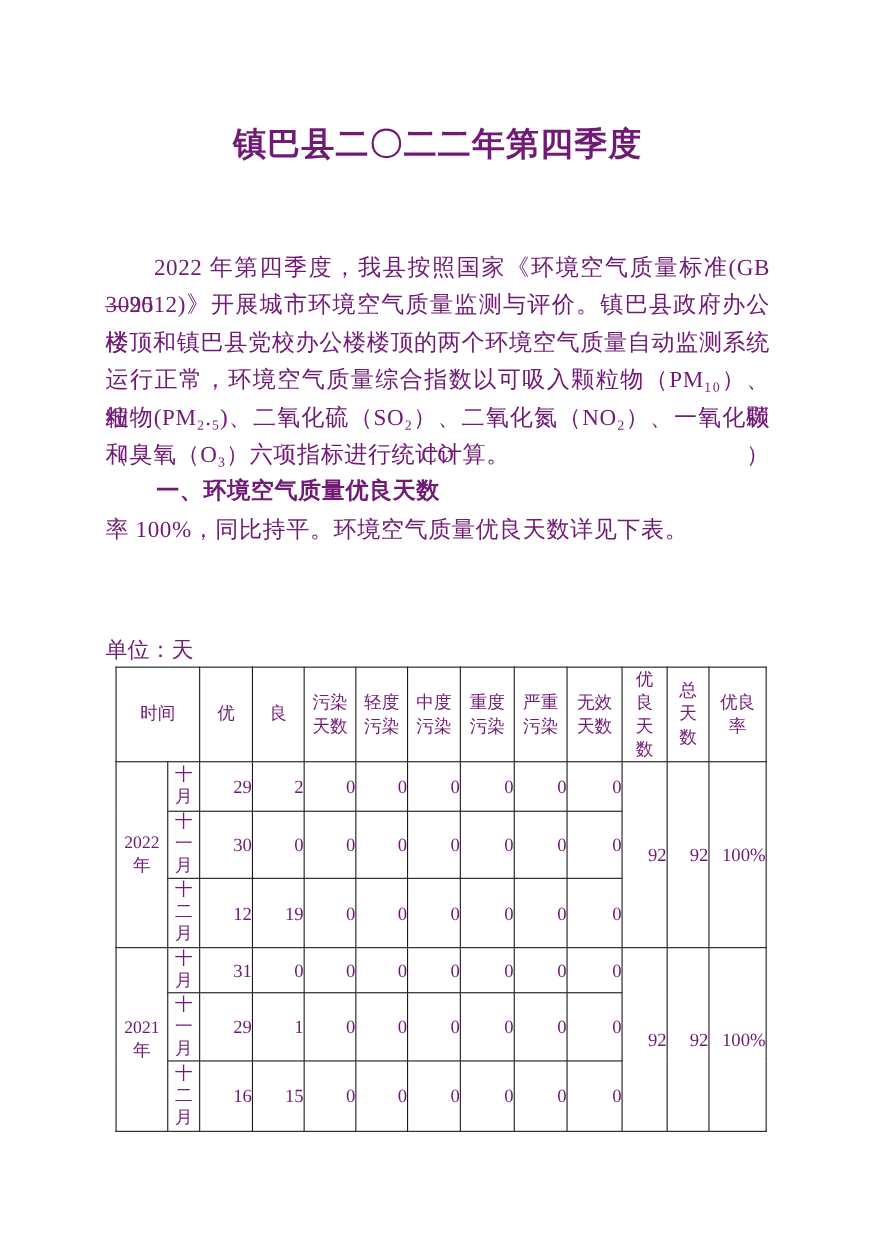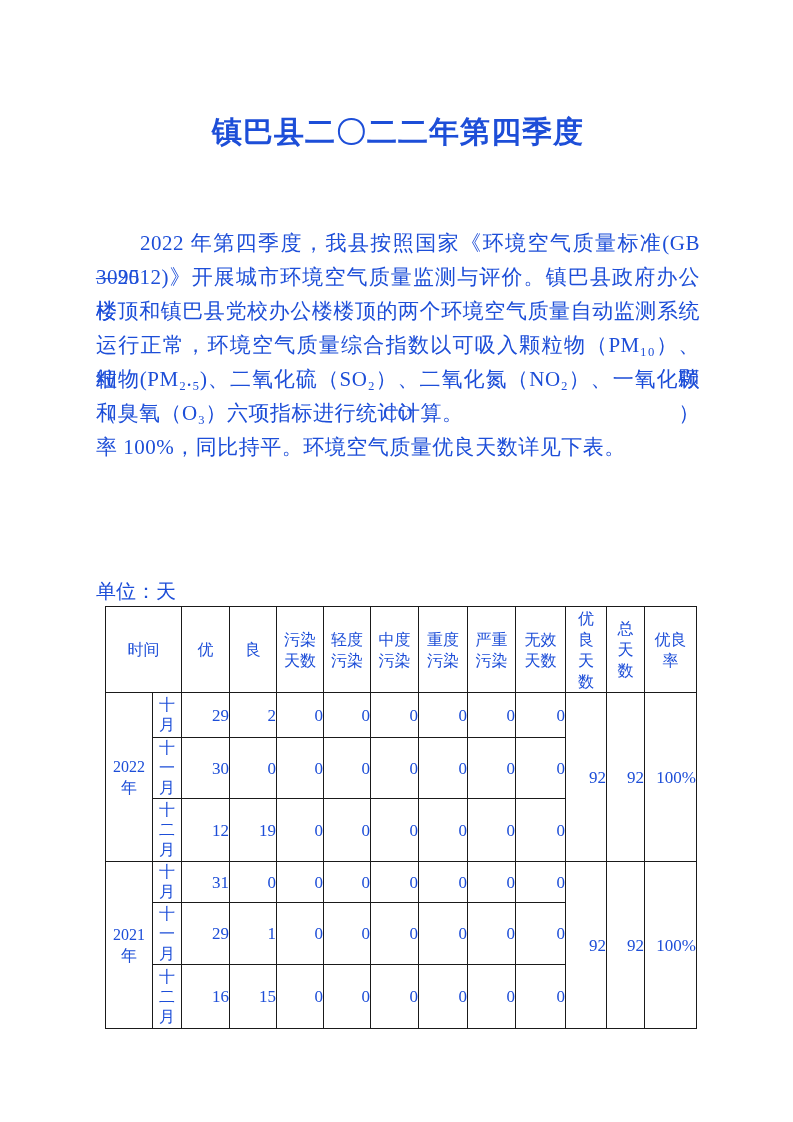--- a/index.html
+++ b/index.html
@@ -5,21 +5,21 @@
   * { margin: 0; padding: 0; box-sizing: border-box; }
   html, body { background: #e9e9e9; }
   .page {
     position: relative;
     width: 793px;
     height: 1122px;
     background: #ffffff;
     margin: 0 auto;
     overflow: hidden;
     font-family: "Liberation Serif", "DejaVu Serif", serif;
-    color: #1d4ed8;
+    color: #701a75;
   }
   .title-block {
     position: absolute;
     top: 110px; left: 96px; width: 604px;
     text-align: center;
     font-weight: 700;
     font-size: 30px;
     line-height: 43px;
     letter-spacing: 1px;
   }
@@ -97,20 +97,21 @@
     <div>镇巴县二〇二二年第四季度</div>
   </div>
 
   <div class="body-block">
     <div class="bline just indent">2022 年第四季度，我县按照国家《环境空气质量标准(GB 3095</div>
     <div class="bline just">—2012)》开展城市环境空气质量监测与评价。镇巴县政府办公楼</div>
     <div class="bline just">楼顶和镇巴县党校办公楼楼顶的两个环境空气质量自动监测系统</div>
     <div class="bline just">运行正常，环境空气质量综合指数以可吸入颗粒物（PM₁₀）、细颗</div>
     <div class="bline just">粒物(PM₂.₅)、二氧化硫（SO₂）、二氧化氮（NO₂）、一氧化碳（CO）</div>
     <div class="bline">和臭氧（O₃）六项指标进行统计计算。</div>
+    <div class="bline heading">一、环境空气质量优良天数</div>
     <div class="bline">率 100%，同比持平。环境空气质量优良天数详见下表。</div>
   </div>
 
   <div class="unit-label">单位：天</div>
 
   <table class="aq">
     <colgroup>
       <col style="width:47px">
         <col style="width:29px">
         <col style="width:48px">

